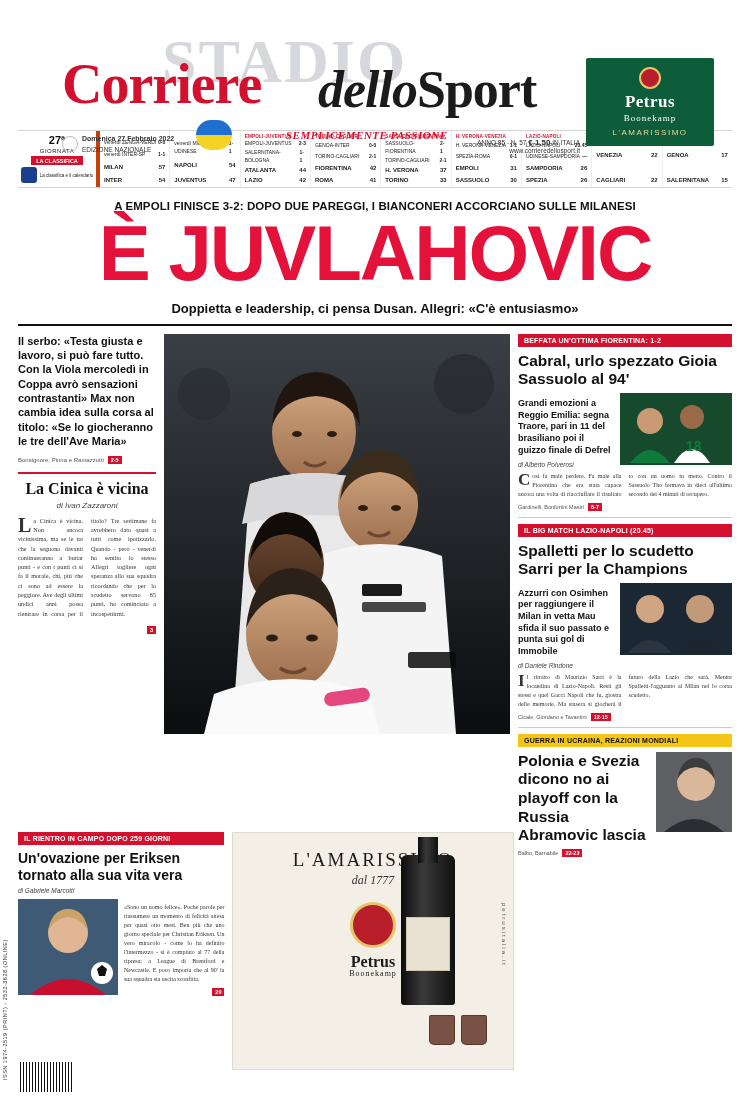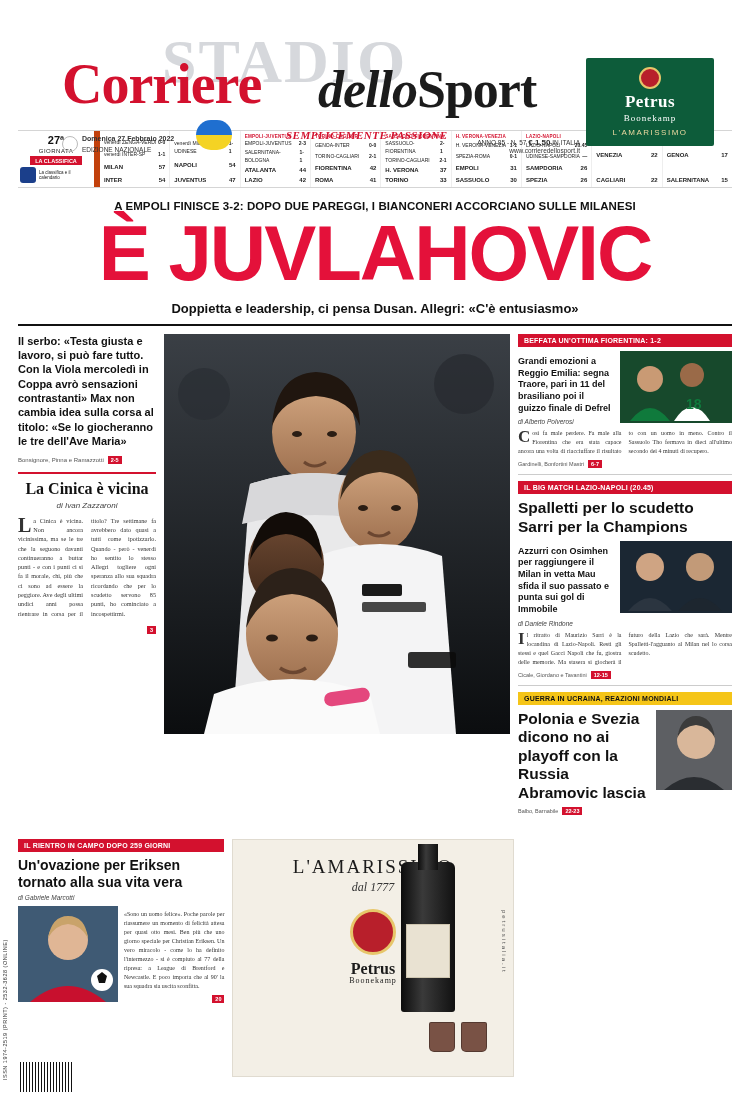--- a/index.html
+++ b/index.html
@@ -63,21 +63,21 @@
   .petrus-box .p1 { font-family:"Liberation Serif", serif; font-size: 17px; font-weight:700; letter-spacing:.5px;}
   .petrus-box .p2 { font-family:"Liberation Serif", serif; font-size: 9px; letter-spacing:1px;}
   .petrus-box .p3 { font-size: 8px; letter-spacing: 1.5px; margin-top: 4px; color:#ecd9a0;}
 
   
   .scores {
     border-top: 1px solid #d5d5d5; border-bottom: 1px solid #d5d5d5;
     height: 58px; display: flex; margin-top: 2px; font-size: 5.5px; color: #222;
   }
   .scores .giornata {
-    width: 82px; border-right: 6px solid #c2410c; display:flex; flex-direction:column;
+    width: 82px; border-right: 4px solid #c2410c; display:flex; flex-direction:column;
     align-items:center; justify-content:center; gap:2px; padding: 3px 2px;
   }
   .giornata .num { font-size: 11px; font-weight: 700; color:#111; line-height:1;}
   .giornata .lbl { font-size: 6px; letter-spacing:.5px;}
   .giornata .classifica { background:#d3112e; color:#fff; font-size:5.5px; padding:1.5px 5px; font-weight:700;}
   .giornata .logo { width: 16px; height: 16px; background:#1b3f8b; border-radius:3px;}
   .giornata .bot { display:flex; align-items:center; gap:3px;}
   .scores .col {
     flex: 1; border-right: 1px solid #eee; padding: 3px 4px;
     display:flex; flex-direction:column; justify-content:space-between;
@@ -142,21 +142,21 @@
   .r-body { font-family:"Liberation Serif", serif; font-size:6px; line-height:1.5; text-align:justify; color:#333; column-count:2; column-gap:7px; margin-top:4px;}
   .r-body::first-letter { font-size:17px; font-weight:700; float:left; line-height:.9; padding-right:2px;}
   .r-credit { font-size:5.5px; color:#555; margin-top:4px; display:flex; align-items:center; gap:4px;}
   .rphoto { width:100%; height:72px; background:linear-gradient(160deg,#31363b,#14181b); position:relative; overflow:hidden;}
   .rphoto.green { background:linear-gradient(160deg,#1d5c34,#0e3320);}
   .rphoto.blue { background:linear-gradient(160deg,#15304f,#0a1824);}
 
   .two-col-flex { display:flex; gap:6px; }
 
   
-  .bottom { display:flex; gap:8px; margin-top:11px; }
+  .bottom { display:flex; gap:8px; margin-top:4px; }
   .b-left { width:210px; }
   .b-mid { width:286px; }
   .b-right { width:214px; }
   .ad-box { width:100%; height:238px; background:#f3efe6; position:relative; overflow:hidden; border:1px solid #e0dbd0;}
   .ad-title { font-family:"Liberation Serif", serif; font-size:19px; letter-spacing:2px; text-align:center; margin-top:16px; color:#1b1b1b;}
   .ad-sub { font-family:"Liberation Serif", serif; font-style:italic; font-size:12px; text-align:center; color:#333; margin-top:2px;}
   .ad-seal { width:46px; height:46px; border-radius:50%; background:#b81f2b; border:3px solid #e7c66a; margin: 14px auto 6px;}
   .ad-brand { text-align:center; font-family:"Liberation Serif", serif; font-size:16px; font-weight:700; color:#1b1b1b; line-height:1;}
   .ad-brand small { display:block; font-size:8px; letter-spacing:1px; font-weight:400;}
   .ad-bottle { position:absolute; right:58px; top:22px; width:54px; height:150px; background:linear-gradient(90deg,#0c0c0c,#3a3a3a 40%,#111); border-radius:6px 6px 3px 3px;}
@@ -465,20 +465,21 @@
           <rect x="160" y="356" width="46" height="14" rx="7" fill="#e4477d" transform="rotate(-8 183 363)"></rect>
 
           <rect x="244" y="318" width="48" height="16" rx="3" fill="#0b0b0b" opacity=".85"></rect>
         </svg>
       </div>
     </div>
 
     <div class="col-right">
 
       <div class="rightbar">BEFFATA UN'OTTIMA FIORENTINA: 1-2</div>
+      <div class="r-title">Cabral, urlo spezzato Gioia Sassuolo al 94'</div>
       <div class="two-col-flex" style="margin-top:4px">
         <div style="width:96px">
           <div class="r-sub">Grandi emozioni a Reggio Emilia: segna Traore, pari in 11 del brasiliano poi il guizzo finale di Defrel</div>
           <div class="r-byline">di Alberto Polverosi</div>
         </div>
         <div style="flex:1">
           <div class="rphoto green">
             <svg width="112" height="72" viewBox="0 0 112 72">
               <rect width="112" height="72" fill="#17492c"></rect>
               <circle cx="30" cy="28" r="13" fill="#c99a74"></circle>

